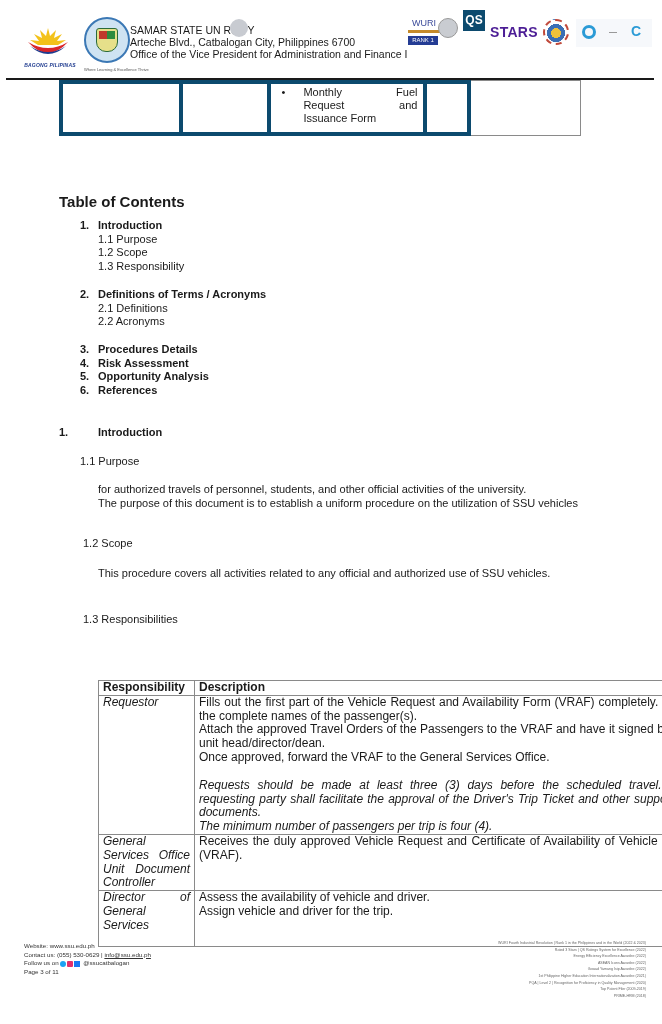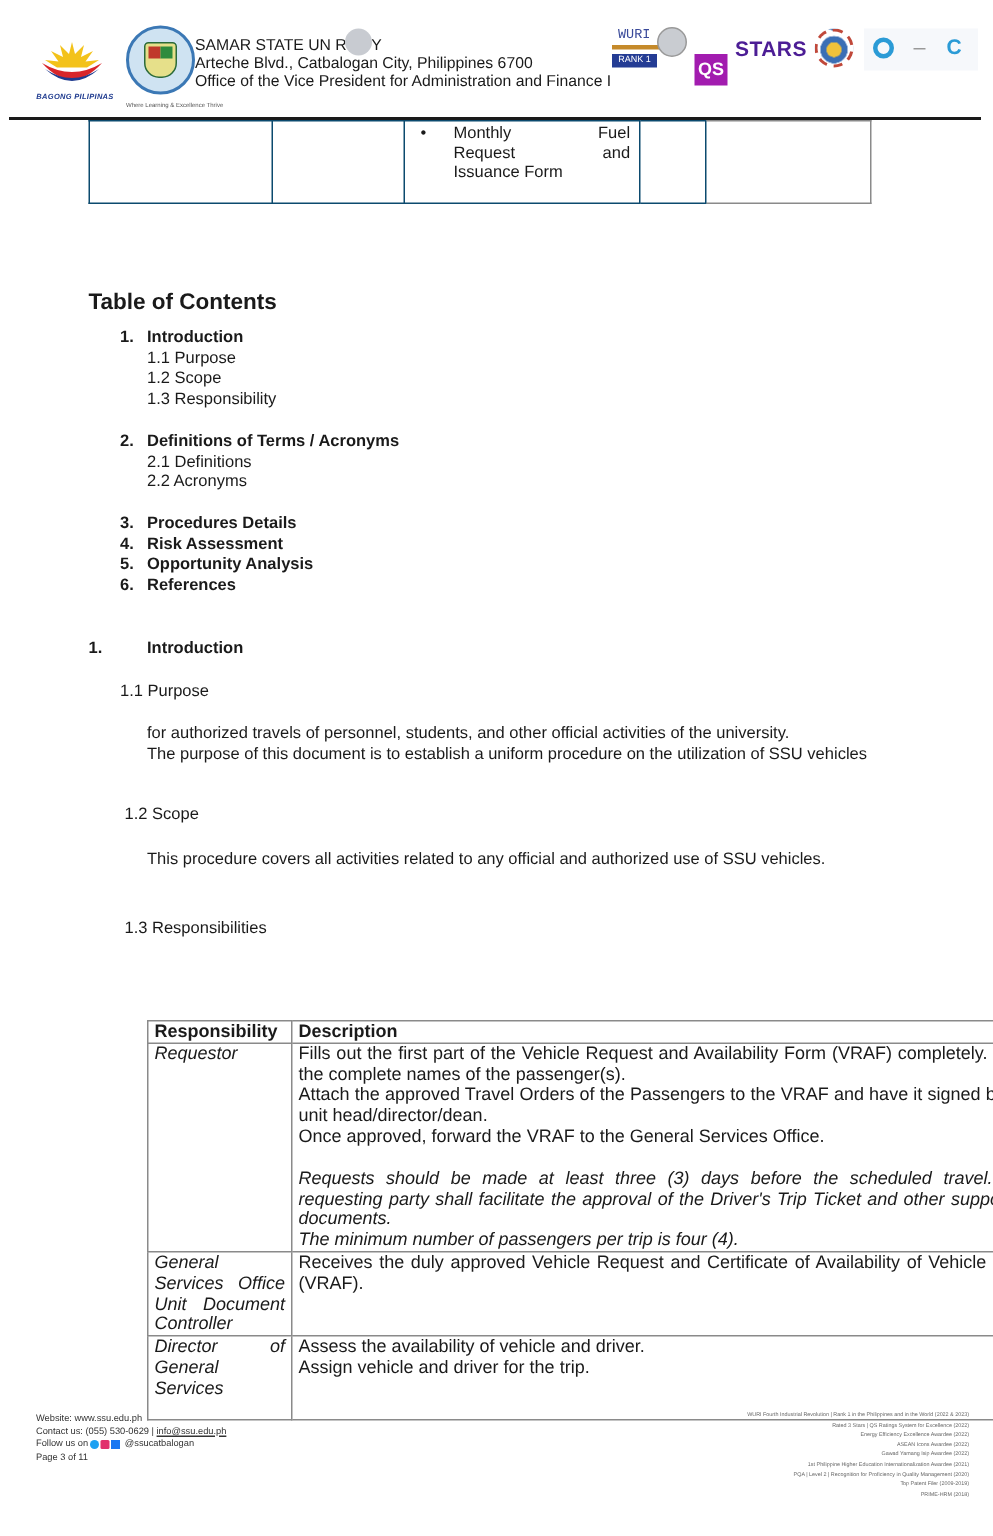--- a/index.html
+++ b/index.html
@@ -16,37 +16,37 @@
   .logo-ssu .inner::before { content: ""; position: absolute; left: 2px; top: 2px; width: 8px; height: 8px; background: #c0392b; }
   .logo-ssu .inner::after { content: ""; position: absolute; right: 2px; top: 2px; width: 8px; height: 8px; background: #2e8b3d; }
   .ssu-motto { position: absolute; left: 84px; top: 67px; font-size: 4px; color: #555; }
 
   .hdr-text { position: absolute; left: 130px; top: 24px; }
   .hdr-line { font-size: 10.5px; line-height: 12px; white-space: nowrap; }
   .hdr-line.b { font-weight: normal; }
   .blot { position: absolute; left: 230px; top: 19px; width: 18px; height: 18px; border-radius: 50%; background: #c8cbd1; }
 
   .badge-wurj { position: absolute; left: 408px; top: 18px; width: 48px; height: 32px; }
-  .badge-wurj .t { position: absolute; left: 4px; top: 0; font-size: 9px; color: #3a4a9a; font-family: Liberation Mono, monospace; }
+  .badge-wurj .t { position: absolute; left: 4px; top: 0; font-size: 9px; color: #3a4a9a; font-family: Liberation Sans, sans-serif; }
   .badge-wurj .bar { position: absolute; left: 0; top: 12px; width: 34px; height: 3px; background: #c58a2a; }
   .badge-wurj .rank { position: absolute; left: 0; top: 18px; width: 30px; height: 9px; background: #243c94; color: #fff; font-size: 6px; text-align: center; line-height: 9px; }
   .badge-wurj .circ { position: absolute; left: 30px; top: 0; width: 20px; height: 20px; border-radius: 50%; background: #c9ccd1; border: 1px solid #999; }
-  .badge-qs { position: absolute; left: 463px; top: 36px; width: 22px; height: 21px; background: #a21caf; color: #fff; font-weight: bold; font-size: 12px; text-align: center; line-height: 21px; }
+  .badge-qs { position: absolute; left: 463px; top: 10px; width: 22px; height: 21px; background: #0c4a6e; color: #fff; font-weight: bold; font-size: 12px; text-align: center; line-height: 21px; }
   .badge-stars { position: absolute; left: 490px; top: 24px; font-weight: bold; font-size: 14px; color: #4c1d95; letter-spacing: 0.3px; }
   .badge-round { position: absolute; left: 543px; top: 19px; width: 26px; height: 26px; border-radius: 50%; border: 2px dashed #c0483a; background: radial-gradient(circle at 50% 55%, #f0c23b 0 30%, #3b6fb5 31% 55%, #fff 56%); }
   .badge-box { position: absolute; left: 576px; top: 19px; width: 76px; height: 28px; background: #f6f8fb; }
   .badge-box .a { position: absolute; left: 6px; top: 6px; width: 14px; height: 14px; border-radius: 50%; border: 3px solid #2b9bd6; }
   .badge-box .d { position: absolute; left: 33px; top: 13px; width: 8px; height: 1px; background: #999; }
   .badge-box .c { position: absolute; left: 55px; top: 4px; font-size: 14px; font-weight: bold; color: #2b9bd6; }
 
   .hdr-rule { position: absolute; left: 6px; top: 78px; width: 648px; height: 2px; background: #1a1a1a; }
 
   
   .prev-table { position: absolute; left: 59px; top: 80px; width: 412px; height: 56px; border-collapse: collapse; }
-  .prev-table td { border: 1px solid #0c4a6e; vertical-align: top; }
+  .prev-table td { border: 4px solid #0c4a6e; vertical-align: top; }
   .bullet-cell { padding: 2px 6px 0 10px; font-size: 11px; line-height: 13px; }
   .bullet-cell ul { list-style: none; }
   .bullet-cell li { position: relative; padding-left: 22px; text-align: justify; text-align-last: justify; }
   .bullet-cell li span.last { display: block; text-align: center; text-align-last: left; }
   .bullet-cell li::before { content: "•"; position: absolute; left: 0; top: 0; }
 
   
   .toc-title { position: absolute; left: 59px; top: 193px; font-weight: bold; font-size: 15px; }
   .toc { position: absolute; left: 80px; top: 219px; font-size: 11px; line-height: 13.7px; }
   .toc .sec { display: flex; font-weight: bold; }

